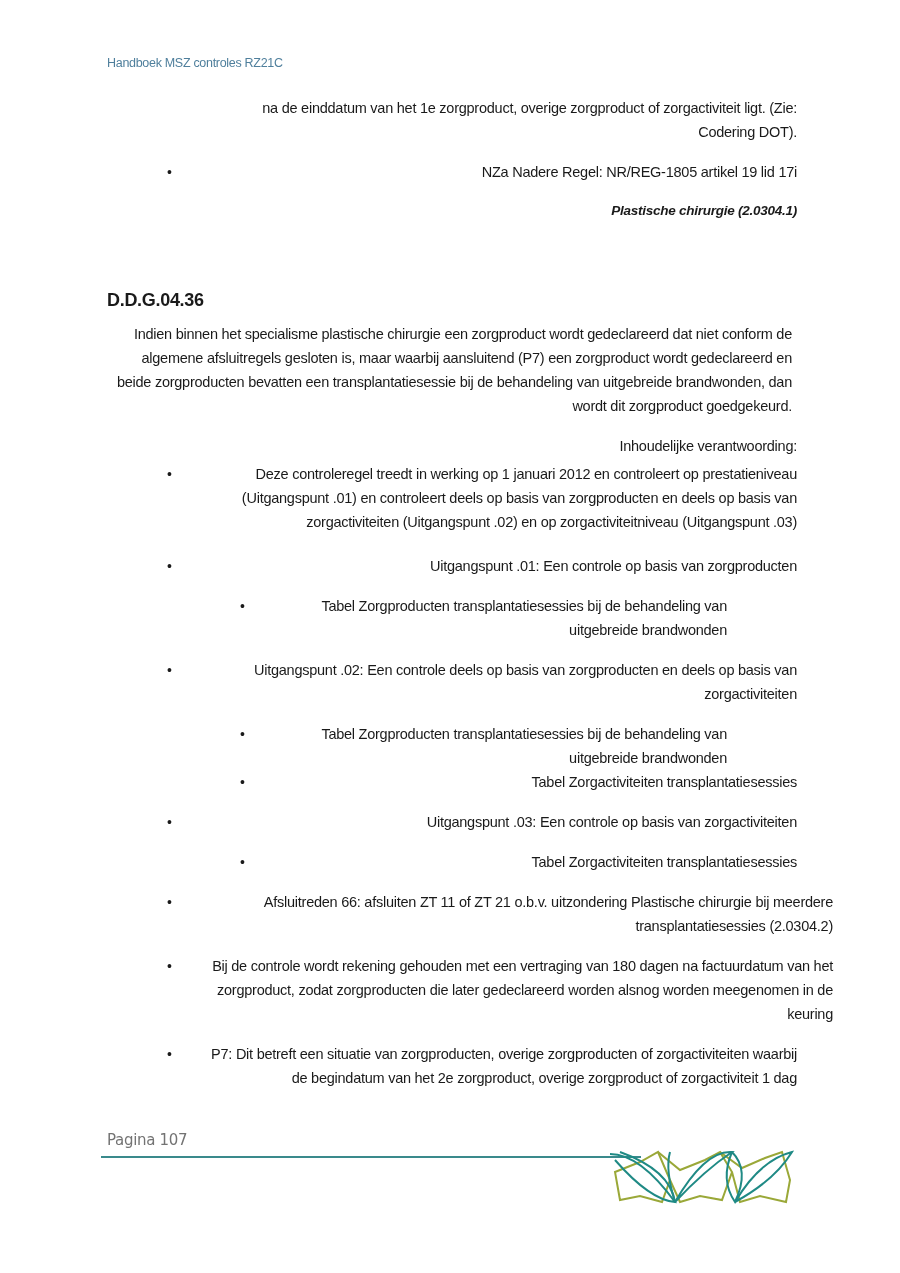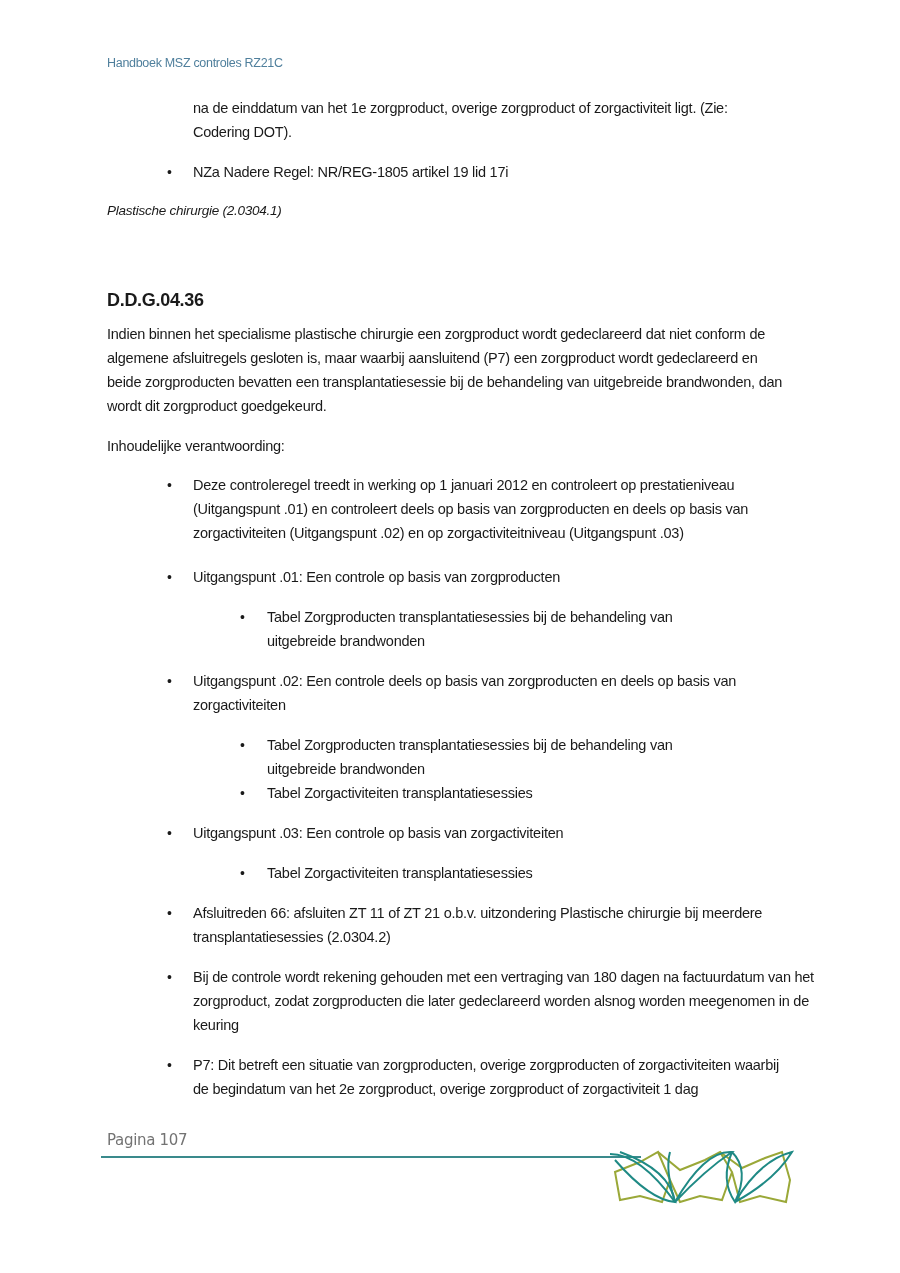--- a/index.html
+++ b/index.html
@@ -3,27 +3,27 @@
   <meta charset="utf-8">
   <style>
     html, body { margin: 0; padding: 0; background: #ffffff; }
     body { width: 900px; height: 1273px; position: relative; overflow: hidden;
       font-family: "Liberation Sans", sans-serif; color: #1a1a1a; }
     .page { position: absolute; left: 0; top: 0; width: 741px; height: 1273px; }
     .running-header { position: absolute; left: 107px; top: 56px; font-size: 12.5px;
       color: #4f7f9c; letter-spacing: -0.3px; }
     .body-text { position: absolute; left: 107px; width: 690px; font-size: 14.5px;
       line-height: 24px; letter-spacing: -0.25px; }
-    .p { margin: 0; }
+    .p { margin: 0; text-align: right; }
     .indent1 { padding-left: 86px; }
     .bullet { position: relative; padding-left: 86px; }
     .bullet::before { content: "•"; position: absolute; left: 60px; top: 0; font-size: 14px; }
     .bullet2 { position: relative; padding-left: 160px; }
     .bullet2::before { content: "•"; position: absolute; left: 133px; top: 0; font-size: 14px; }
-    .italic { font-style: italic; font-size: 13.5px; }
+    .italic { font-style: italic; font-size: 13.5px; font-weight: bold; }
     .heading { font-size: 18px; margin: 0; letter-spacing: -0.3px; }
     .footer-label { position: absolute; left: 107px; top: 1131px; font-size: 15px;
       color: #737373; font-family: "DejaVu Sans", sans-serif; letter-spacing: -0.3px; }
     .footer-line { position: absolute; left: 101px; top: 1156px; width: 540px; height: 2px;
       background: #3a8a8c; }
     .logo { position: absolute; left: 610px; top: 1150px; width: 185px; height: 55px; }
   </style>
 </head>
 <body>
 
@@ -39,21 +39,21 @@
   <div class="body-text" style="top:201px">
     <p class="p italic" style="line-height:20px">Plastische chirurgie (2.0304.1)</p>
   </div>
 
   <div class="body-text" style="top:288px">
     <h2 class="heading">D.D.G.04.36</h2>
     <p class="p" style="margin-top:10px;width:685px">Indien binnen het specialisme plastische chirurgie een zorgproduct wordt gedeclareerd dat niet conform de algemene afsluitregels gesloten is, maar waarbij aansluitend (P7) een zorgproduct wordt gedeclareerd en beide zorgproducten bevatten een transplantatiesessie bij de behandeling van uitgebreide brandwonden, dan wordt dit zorgproduct goedgekeurd.</p>
     <p class="p" style="margin-top:16px">Inhoudelijke verantwoording:</p>
   </div>
 
-  <div class="body-text" style="top:473px;width:690px">
+  <div class="body-text" style="top:462px;width:690px">
     <p class="p bullet">Deze controleregel treedt in werking op 1 januari 2012 en controleert op prestatieniveau (Uitgangspunt .01) en controleert deels op basis van zorgproducten en deels op basis van zorgactiviteiten (Uitgangspunt .02) en op zorgactiviteitniveau (Uitgangspunt .03)</p>
 
     <p class="p bullet" style="margin-top:20px">Uitgangspunt .01: Een controle op basis van zorgproducten</p>
     <p class="p bullet2" style="margin-top:16px;width:460px">Tabel Zorgproducten transplantatiesessies bij de behandeling van uitgebreide brandwonden</p>
 
     <p class="p bullet" style="margin-top:16px">Uitgangspunt .02: Een controle deels op basis van zorgproducten en deels op basis van zorgactiviteiten</p>
     <p class="p bullet2" style="margin-top:16px;width:460px">Tabel Zorgproducten transplantatiesessies bij de behandeling van uitgebreide brandwonden</p>
     <p class="p bullet2">Tabel Zorgactiviteiten transplantatiesessies</p>
 
     <p class="p bullet" style="margin-top:16px">Uitgangspunt .03: Een controle op basis van zorgactiviteiten</p>

